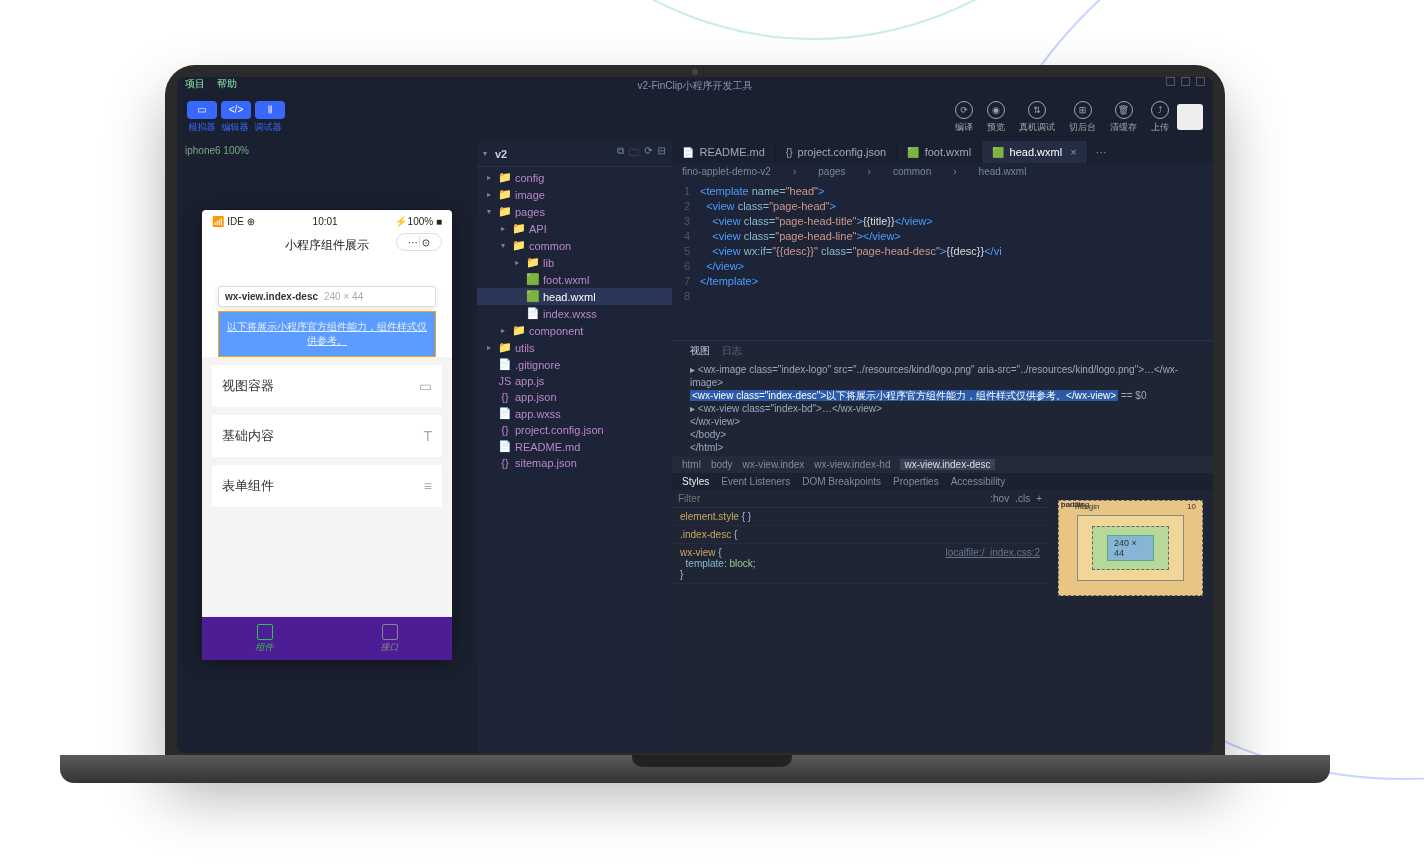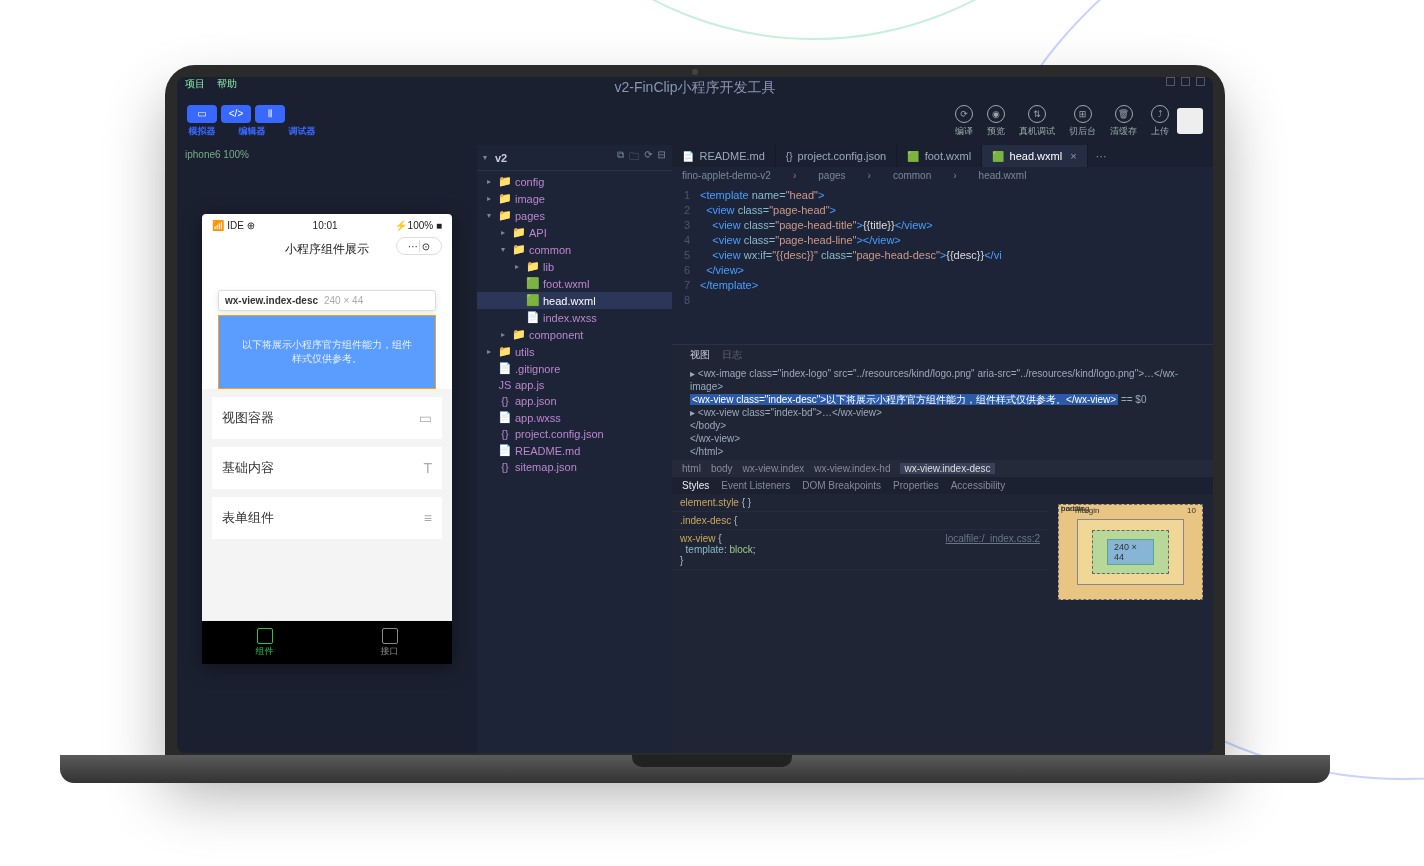--- a/index.html
+++ b/index.html
@@ -7,47 +7,47 @@
 .decor1 { position: absolute; width: 900px; height: 900px; border: 2px solid #c8d4ff; border-radius: 50%; right: -430px; top: -120px; }
 .decor2 { position: absolute; width: 700px; height: 700px; border: 2px solid #c8f0de; border-radius: 50%; right: 260px; top: -660px; }
 .laptop { position: absolute; left: 165px; top: 65px; width: 1060px; height: 700px; background: #2a2a2a; border-radius: 30px 30px 0 0; padding: 12px; box-shadow: 0 30px 60px rgba(0,0,0,0.3); }
 .laptop-base { position: absolute; left: 60px; top: 755px; width: 1270px; height: 28px; background: linear-gradient(180deg,#5a5a5a,#333); border-radius: 0 0 14px 14px; }
 .notch { position: absolute; left: 50%; top: 755px; transform: translateX(-50%); width: 160px; height: 12px; background: #222; border-radius: 0 0 10px 10px; }
 .camera { position: absolute; left: 50%; top: 4px; transform: translateX(-50%); width: 6px; height: 6px; background: #444; border-radius: 50%; }
 .screen { width: 100%; height: 100%; background: #1b2030; border-radius: 8px; display: flex; flex-direction: column; overflow: hidden; font-size: 11px; color: #aab; }
 .menubar { height: 18px; display: flex; align-items: flex-start; padding: 0 8px; gap: 12px; color: #8ea; font-size: 10px; }
 .menubar .right { margin-left: auto; display: flex; gap: 6px; }
 .wc { width: 9px; height: 9px; border: 1px solid #556; }
-.titlebar { text-align: center; color: #8a95b3; font-size: 14px; margin-top: -16px; pointer-events: none; }
+.titlebar { text-align: center; color: #8a95b3; font-size: 10px; margin-top: -16px; pointer-events: none; }
 .toolbar { height: 48px; display: flex; align-items: center; padding: 4px 10px; }
 .tool-left { display: flex; flex-direction: column; gap: 2px; }
 .tool-pills { display: flex; gap: 4px; }
 .pill { width: 30px; height: 18px; background: #3968ff; border-radius: 4px; display: flex; align-items: center; justify-content: center; color: #fff; font-size: 10px; }
-.tool-labels { display: flex; gap: 20px; font-size: 9px; color: #3968ff; font-weight: bold; }
+.tool-labels { display: flex; gap: 3px; font-size: 9px; color: #3968ff; }
 .tool-labels span { width: 30px; text-align: center; }
 .tool-right { margin-left: auto; display: flex; gap: 14px; align-items: center; }
 .tool-btn { display: flex; flex-direction: column; align-items: center; gap: 2px; color: #9aa; font-size: 9px; }
 .tool-btn .ic { width: 18px; height: 18px; border: 1px solid #9aa; border-radius: 50%; display: flex; align-items: center; justify-content: center; font-size: 9px; }
 .avatar { width: 26px; height: 26px; background: #eee; border-radius: 3px; margin-left: 8px; }
 .main { flex: 1; display: flex; min-height: 0; }
 .simcol { width: 300px; background: #1b2030; display: flex; flex-direction: column; }
 .siminfo { padding: 4px 8px; color: #7a8; font-size: 10px; }
 .phone { margin: 50px auto 0; width: 250px; height: 450px; background: #fff; border-radius: 4px; color: #222; display: flex; flex-direction: column; font-size: 11px; box-shadow: 0 4px 20px rgba(0,0,0,0.4); }
 .status { display: flex; justify-content: space-between; padding: 6px 10px; font-size: 10px; align-items: center; }
 .phead { text-align: center; padding: 4px 0 8px; position: relative; font-size: 12px; }
 .capsule { position: absolute; right: 10px; top: 0; width: 46px; height: 18px; border: 1px solid #ddd; border-radius: 12px; display: flex; align-items: center; justify-content: center; gap: 4px; font-size: 10px; }
 .capsule::after { content:""; width:1px; height:12px; background:#ddd; position:absolute; left:50%; }
 .tip { margin: 24px 16px 4px; background: #fff; border: 1px solid #ddd; border-radius: 3px; padding: 4px 6px; font-size: 10px; box-shadow: 0 2px 6px rgba(0,0,0,0.1); display: flex; gap: 6px; }
 .tip b { font-weight: 600; color: #333; }
 .tip em { color: #aaa; font-style: normal; }
-.hilite { margin: 0 16px; background: #5a9cff; color: rgba(255,255,255,0.85); border: 1px solid orange; padding: 22px; font-size: 10px; text-align: center; }
+.hilite { margin: 0 16px; background: #5a9cff; color: rgba(255,255,255,0.85); border: 1px solid orange; padding: 8px; font-size: 10px; text-align: center; text-decoration: underline; }
 .cards { padding: 8px 10px; display: flex; flex-direction: column; gap: 8px; flex: 1; background: #f4f4f4; }
 .card { background: #fff; padding: 12px 10px; display: flex; justify-content: space-between; align-items: center; font-size: 13px; color: #333; }
 .card .ci { color: #aaa; font-size: 14px; }
-.tabbar { height: 44px; border-top: 1px solid #eee; display: flex; background: #000000; }
+.tabbar { height: 44px; border-top: 1px solid #eee; display: flex; background: #4c1d95; font-style: italic; }
 .tab { flex: 1; display: flex; flex-direction: column; align-items: center; justify-content: center; gap: 1px; font-size: 9px; color: #888; }
 .tab.active { color: #2ec24b; }
 .tab .ti { width: 16px; height: 16px; border: 1.5px solid currentColor; border-radius: 2px; }
 .treecol { width: 195px; background: #1e2438; color: #b8c; font-size: 11px; display: flex; flex-direction: column; }
 .treehead { display: flex; align-items: center; padding: 4px 6px; gap: 4px; color: #ccd; border-bottom: 1px solid #2a3148; }
 .treehead .th-icons { margin-left: auto; display: flex; gap: 5px; color: #789; font-size: 10px; }
 .tree { flex: 1; overflow: hidden; padding: 2px 0; }
 .tn { display: flex; align-items: center; gap: 4px; padding: 2px 0 2px 6px; white-space: nowrap; cursor: default; }
 .tn.sel { background: #2b3658; color: #fff; }
 .arr { width: 8px; color: #789; font-size: 8px; }
@@ -374,40 +374,48 @@
 
         <div class="devpanel">
           <div class="dp-top-tabs" id="dp-top">
               <span class="on">视图</span>
               <span>日志</span>
             </div>
           <div class="dom" id="dom">
               <div>▸ &lt;wx-image class="index-logo" src="../resources/kind/logo.png" aria-src="../resources/kind/logo.png"&gt;…&lt;/wx-image&gt;</div>
               <div><span class="dsel">&lt;wx-view class="index-desc"&gt;以下将展示小程序官方组件能力，组件样式仅供参考。&lt;/wx-view&gt;</span> == $0</div>
               <div>▸ &lt;wx-view class="index-bd"&gt;…&lt;/wx-view&gt;</div>
+              <div>&lt;/wx-view&gt;</div>
               <div>&lt;/body&gt;</div>
-              <div>&lt;/wx-view&gt;</div>
               <div>&lt;/html&gt;</div>
             </div>
           <div class="crumb2" id="crumb2">
               <span>html</span>
               <span>body</span>
               <span>wx-view.index</span>
               <span>wx-view.index-hd</span>
               <span class="on">wx-view.index-desc</span>
             </div>
           <div class="dp-tabs" id="dptabs">
               <span class="on">Styles</span>
               <span>Event Listeners</span>
               <span>DOM Breakpoints</span>
               <span>Properties</span>
               <span>Accessibility</span>
             </div>
           <div class="dp-body">
             <div class="styles">
+              <div class="filter">
+                <input placeholder="Filter" style="">
+                <div class="fr" id="filter-right">
+                    <span>:hov</span>
+                    <span>.cls</span>
+                    <span>+</span>
+                  </div>
+              </div>
               <div id="rules">
                   <div class="rule"><span class="sel2">element.style</span> { }</div>
                   <div class="rule"><span class="sel2">.index-desc</span> {<span class="src">
                       <style></span><div>&nbsp;&nbsp;<span class="prop">margin-top</span>: <span class="val">10px</span>;</div><div>&nbsp;&nbsp;<span class="prop">color</span>: <span class="val">▪ var(--weui-FG-1)</span>;</div><div>&nbsp;&nbsp;<span class="prop">font-size</span>: <span class="val">14px</span>;</div>}</style>
                     </span></div>
                   <div class="rule"><span class="sel2">wx-view</span> {<span class="src">localfile:/_index.css:2</span><div>&nbsp;&nbsp;<span class="prop">template</span>: <span class="val">block</span>;</div>}</div>
                 </div>
             </div>
             <div class="boxmodel">
               <div class="bm-margin">

